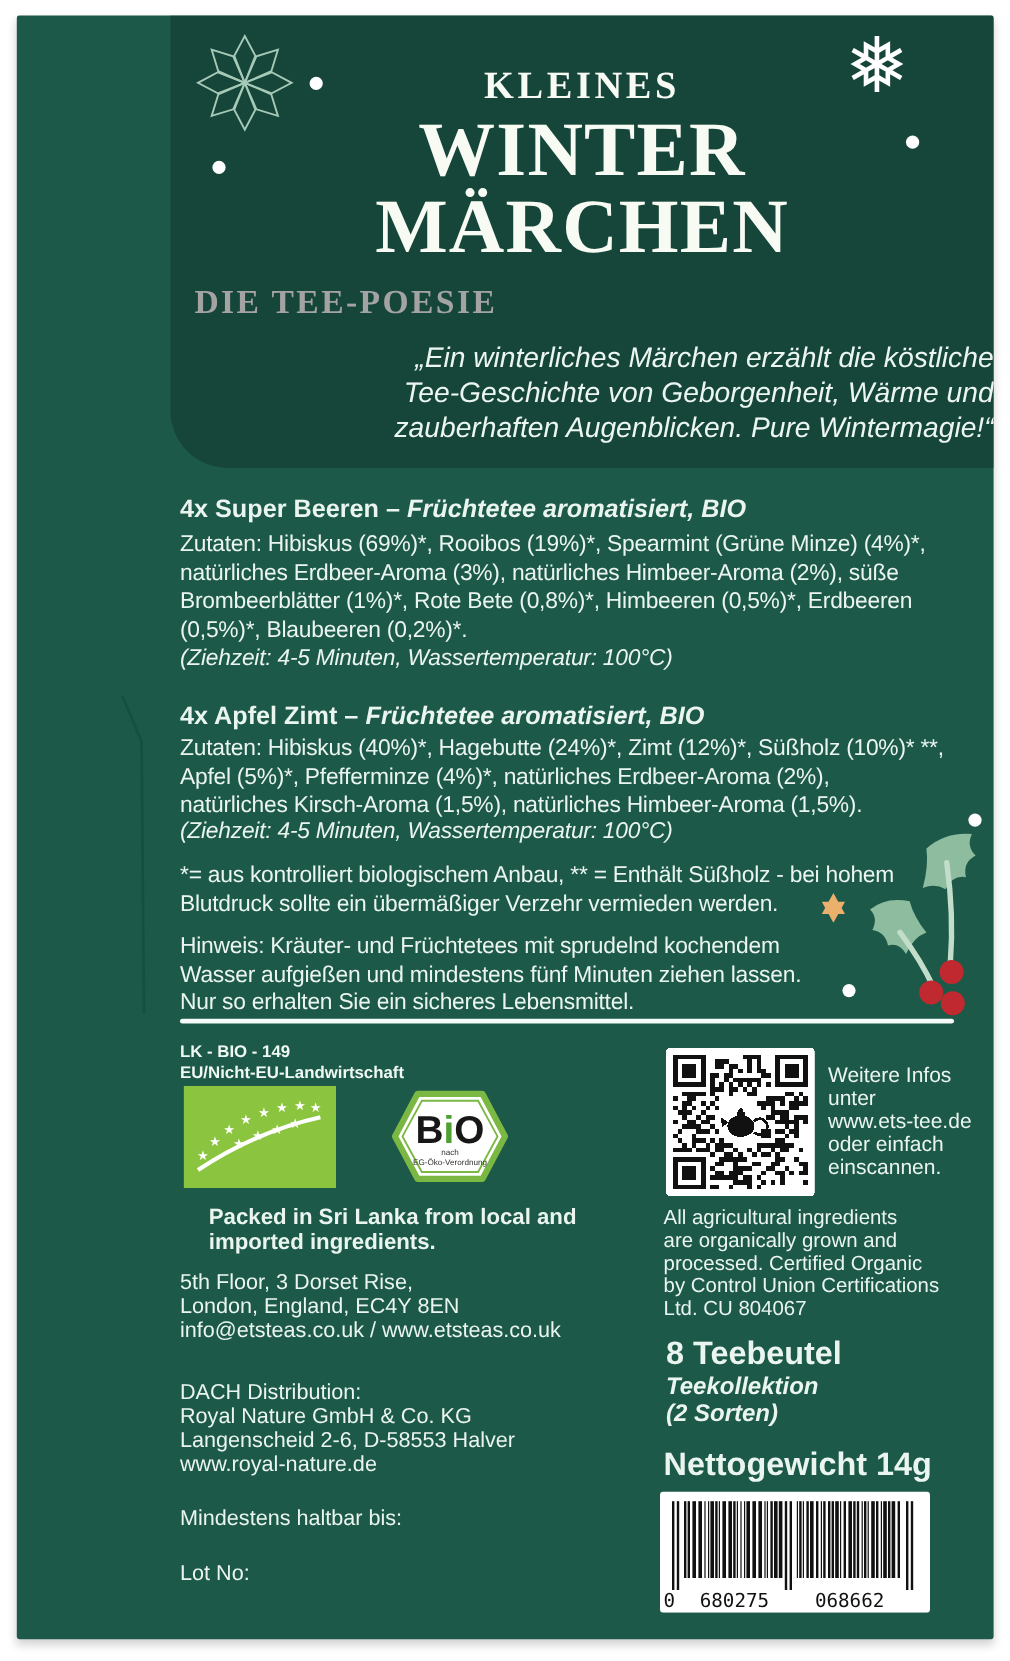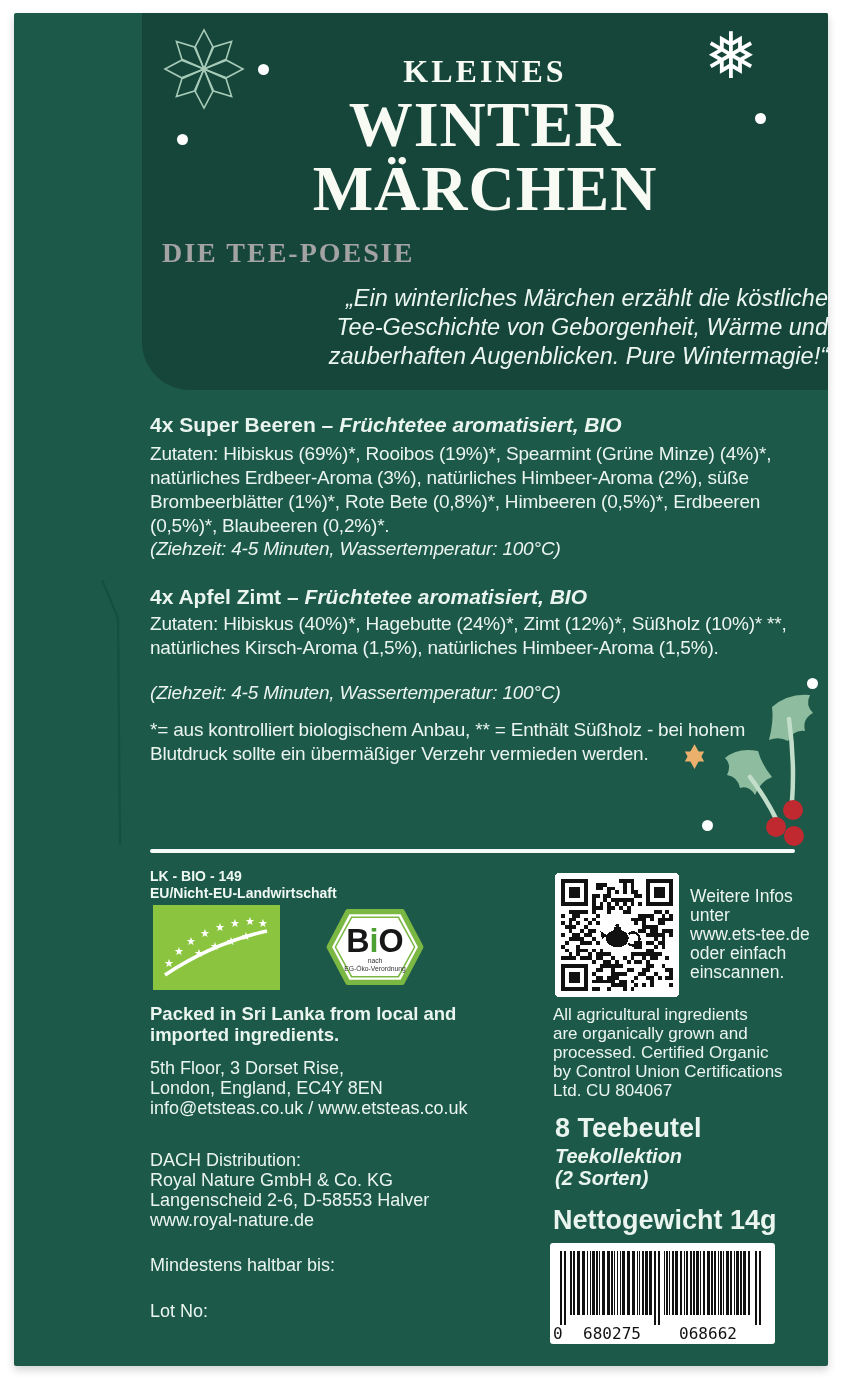--- a/index.html
+++ b/index.html
@@ -26,21 +26,21 @@
   .prodhead{font-size:21px;font-weight:700;}
   .prodhead .variety{font-style:italic;margin-left:6px;}
   .ing{font-size:19px;line-height:24px;letter-spacing:-0.2px;}
   .brew{font-size:19px;font-style:italic;letter-spacing:-0.2px;}
   .note{font-size:19px;line-height:23.5px;letter-spacing:-0.2px;}
   .divider{position:absolute;left:136px;top:836px;width:645px;height:4px;
            background:#f4faf7;border-radius:2px;}
   .lkcode{left:136px;top:855px;font-size:14px;line-height:17px;font-weight:600;color:#f0f8f3;}
   .smalltext{font-size:17.5px;line-height:19px;}
   .addr{font-size:18px;line-height:20px;}
-  .bold{font-weight:700;}
+  .bold{font-weight:700;margin-left:24px;}
   .bigpack{font-size:27px;font-weight:700;}
   .packline{font-size:20px;line-height:21px;font-weight:700;font-style:italic;}
   svg{display:block;}
 </style>
 </head>
 <body>
 
 <div class="page">
   <div class="label">
 
@@ -87,27 +87,33 @@
       <div class="ln">Brombeerblätter (1%)*, Rote Bete (0,8%)*, Himbeeren (0,5%)*, Erdbeeren</div>
       <div class="ln">(0,5%)*, Blaubeeren (0,2%)*.</div>
     </div>
     <div class="abs brew ln" style="left:136px;top:525px">(Ziehzeit: 4-5 Minuten, Wassertemperatur: 100°C)</div>
 
     <div class="abs prodhead" style="left:136px;top:572px">
       <span>4x Apfel Zimt –</span><span class="variety">Früchtetee aromatisiert, BIO</span>
     </div>
     <div class="abs ing" style="left:136px;top:599px">
       <div class="ln">Zutaten: Hibiskus (40%)*, Hagebutte (24%)*, Zimt (12%)*, Süßholz (10%)* **,</div>
+      <div class="ln">Apfel (5%)*, Pfefferminze (4%)*, natürliches Erdbeer-Aroma (2%),</div>
       <div class="ln">natürliches Kirsch-Aroma (1,5%), natürliches Himbeer-Aroma (1,5%).</div>
     </div>
     <div class="abs brew ln" style="left:136px;top:669px">(Ziehzeit: 4-5 Minuten, Wassertemperatur: 100°C)</div>
 
     <div class="abs note" style="left:136px;top:705px">
       <div class="ln">*= aus kontrolliert biologischem Anbau, ** = Enthält Süßholz - bei hohem</div>
       <div class="ln">Blutdruck sollte ein übermäßiger Verzehr vermieden werden.</div>
+    </div>
+    <div class="abs note" style="left:136px;top:764px">
+      <div class="ln">Hinweis: Kräuter- und Früchtetees mit sprudelnd kochendem</div>
+      <div class="ln">Wasser aufgießen und mindestens fünf Minuten ziehen lassen.</div>
+      <div class="ln">Nur so erhalten Sie ein sicheres Lebensmittel.</div>
     </div>
 
     <svg class="abs" style="left:667px;top:731px" width="27" height="25" viewBox="0 0 24 22">
       <polygon points="12,0 20.6,15.5 3.4,15.5" fill="#eab06c"></polygon>
       <polygon points="12,22 3.4,6.5 20.6,6.5" fill="#eab06c"></polygon>
     </svg>
     <div class="dot" style="left:793px;top:665px;width:11px;height:11px"></div>
     <div class="dot" style="left:688px;top:807px;width:11px;height:11px"></div>
 
     <svg class="abs" style="left:698px;top:680px" width="118" height="154" viewBox="0 0 118 154">

